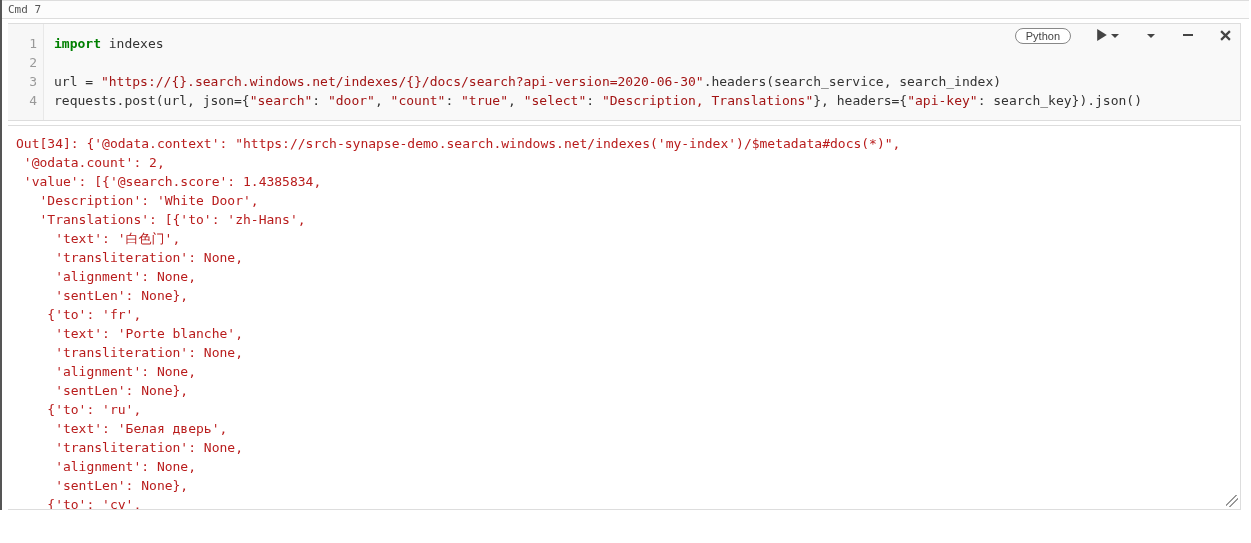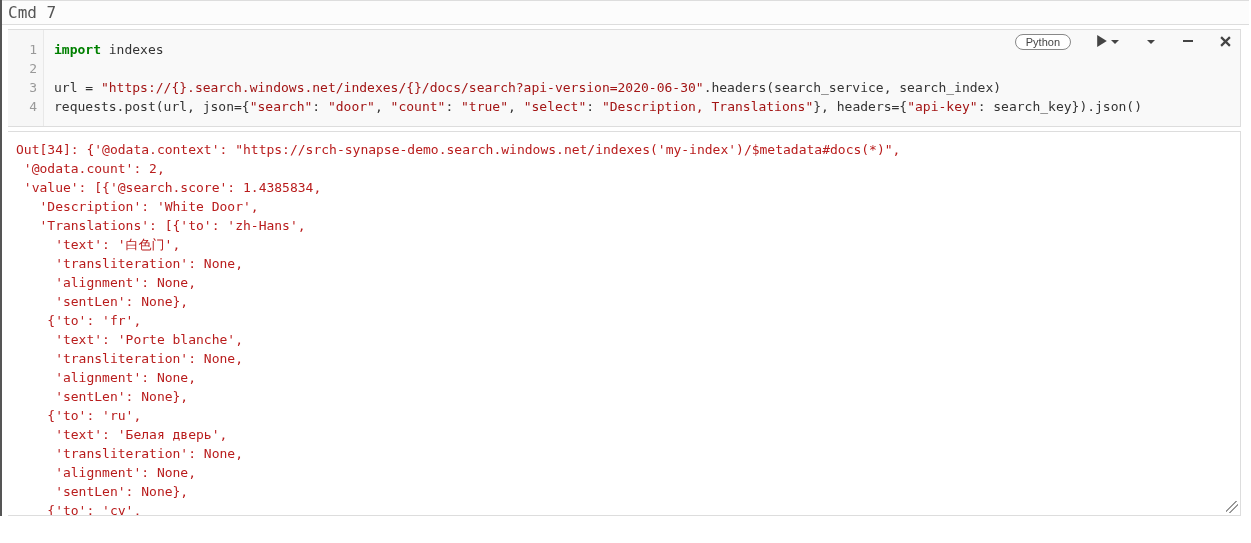--- a/index.html
+++ b/index.html
@@ -10,21 +10,21 @@
     font-size: 13px;
     color: #333;
   }
   .cell-container {
     border-left: 2px solid #555;
     margin: 0;
     width: 1249px;
     box-sizing: border-box;
   }
   .cmd-label {
-    font-size: 16px;
+    font-size: 11px;
     color: #555;
     padding: 2px 0 2px 6px;
     font-family: Consolas, "Menlo", monospace;
     border: 1px solid #ddd;
     border-left: none;
     border-right: none;
     background: #fcfcfc;
   }
   .input-cell {
     position: relative;

